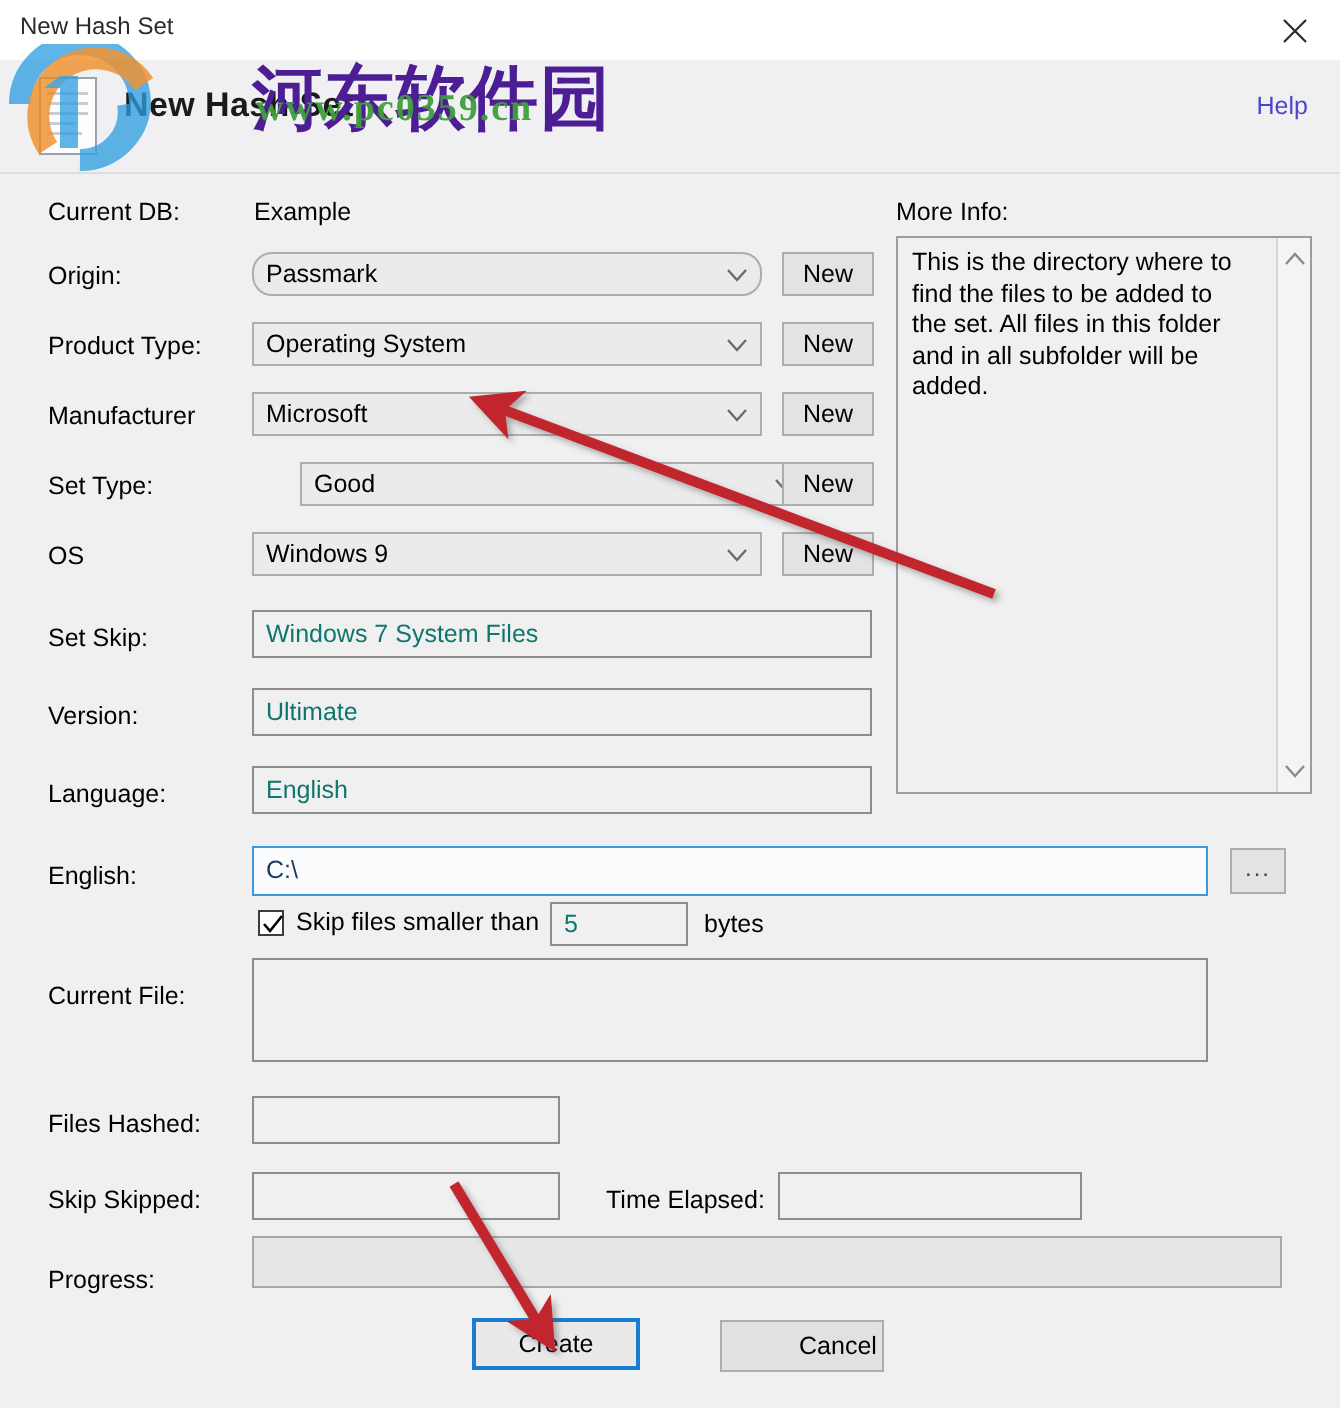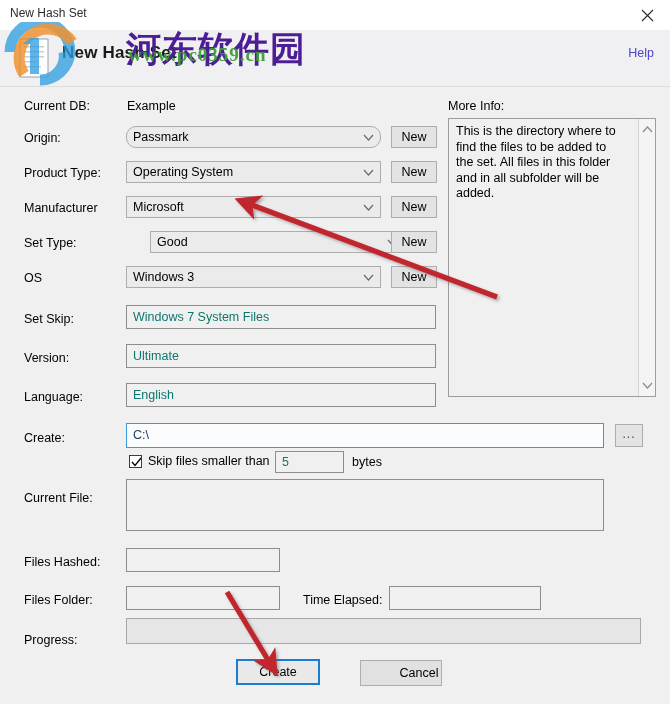--- a/index.html
+++ b/index.html
@@ -192,21 +192,21 @@
     <div class="combo" style="left:126px;top:144px;width:255px;margin-left:24px;">
       <span class="ctext">Good</span>
       <svg class="carrow" viewBox="0 0 11 9">
           <path d="M1 2 L5.5 7 L10 2" stroke="#6b6b6b" stroke-width="1.2" fill="none"></path>
         </svg>
     </div>
     <div class="btn" style="left:391px;top:144px;width:46px;">New</div>
 
     <span class="lbl" style="left:24px;top:184px;">OS</span>
     <div class="combo" style="left:126px;top:179px;width:255px;">
-      <span class="ctext">Windows 3</span>
+      <span class="ctext">Windows 9</span>
       <svg class="carrow" viewBox="0 0 11 9">
           <path d="M1 2 L5.5 7 L10 2" stroke="#6b6b6b" stroke-width="1.2" fill="none"></path>
         </svg>
     </div>
     <div class="btn" style="left:391px;top:179px;width:46px;">New</div>
 
     <span class="lbl" style="left:24px;top:225px;">Set Skip:</span>
     <div class="txt plain" style="left:126px;top:218px;width:310px;">
       <span class="ttext">Windows 7 System Files</span>
     </div>
@@ -214,21 +214,21 @@
     <span class="lbl" style="left:24px;top:264px;">Version:</span>
     <div class="txt plain" style="left:126px;top:257px;width:310px;">
       <span class="ttext">Ultimate</span>
     </div>
 
     <span class="lbl" style="left:24px;top:303px;">Language:</span>
     <div class="txt plain" style="left:126px;top:296px;width:310px;">
       <span class="ttext">English</span>
     </div>
 
-    <span class="lbl" style="left:24px;top:344px;">Create:</span>
+    <span class="lbl" style="left:24px;top:344px;">English:</span>
     <div class="txt focused" style="left:126px;top:336px;width:478px;height:25px;">
       <span class="ttext" style="color:#1a3a5c;">C:\</span>
     </div>
     <div class="btn dots" style="left:615px;top:337px;width:28px;height:23px;">...</div>
 
     <div class="cbwrap" style="left:129px;top:367px;">
       <span class="cbox">
         <svg width="11" height="11" viewBox="0 0 11 11">
           <path d="M1 5 L4 8.5 L10 1" stroke="#000" stroke-width="1.3" fill="none"></path>
         </svg>
@@ -243,21 +243,21 @@
     <span class="lbl" style="left:24px;top:404px;">Current File:</span>
     <div class="area" style="left:126px;top:392px;width:478px;height:52px;">
       <span class="ttext" style="position:absolute;left:6px;top:4px;font-size:12.5px;"></span>
     </div>
 
     <span class="lbl" style="left:24px;top:468px;">Files Hashed:</span>
     <div class="area" style="left:126px;top:461px;width:154px;height:24px;">
       <span class="ttext" style="position:absolute;left:6px;top:4px;font-size:12.5px;"></span>
     </div>
 
-    <span class="lbl" style="left:24px;top:506px;">Files Folder:</span>
+    <span class="lbl" style="left:24px;top:506px;">Skip Skipped:</span>
     <div class="area" style="left:126px;top:499px;width:154px;height:24px;">
       <span class="ttext" style="position:absolute;left:6px;top:4px;font-size:12.5px;"></span>
     </div>
 
     <span class="lbl" style="left:303px;top:506px;">Time Elapsed:</span>
     <div class="area" style="left:389px;top:499px;width:152px;height:24px;">
       <span class="ttext" style="position:absolute;left:6px;top:4px;font-size:12.5px;"></span>
     </div>
 
     <span class="lbl" style="left:24px;top:546px;">Progress:</span>

